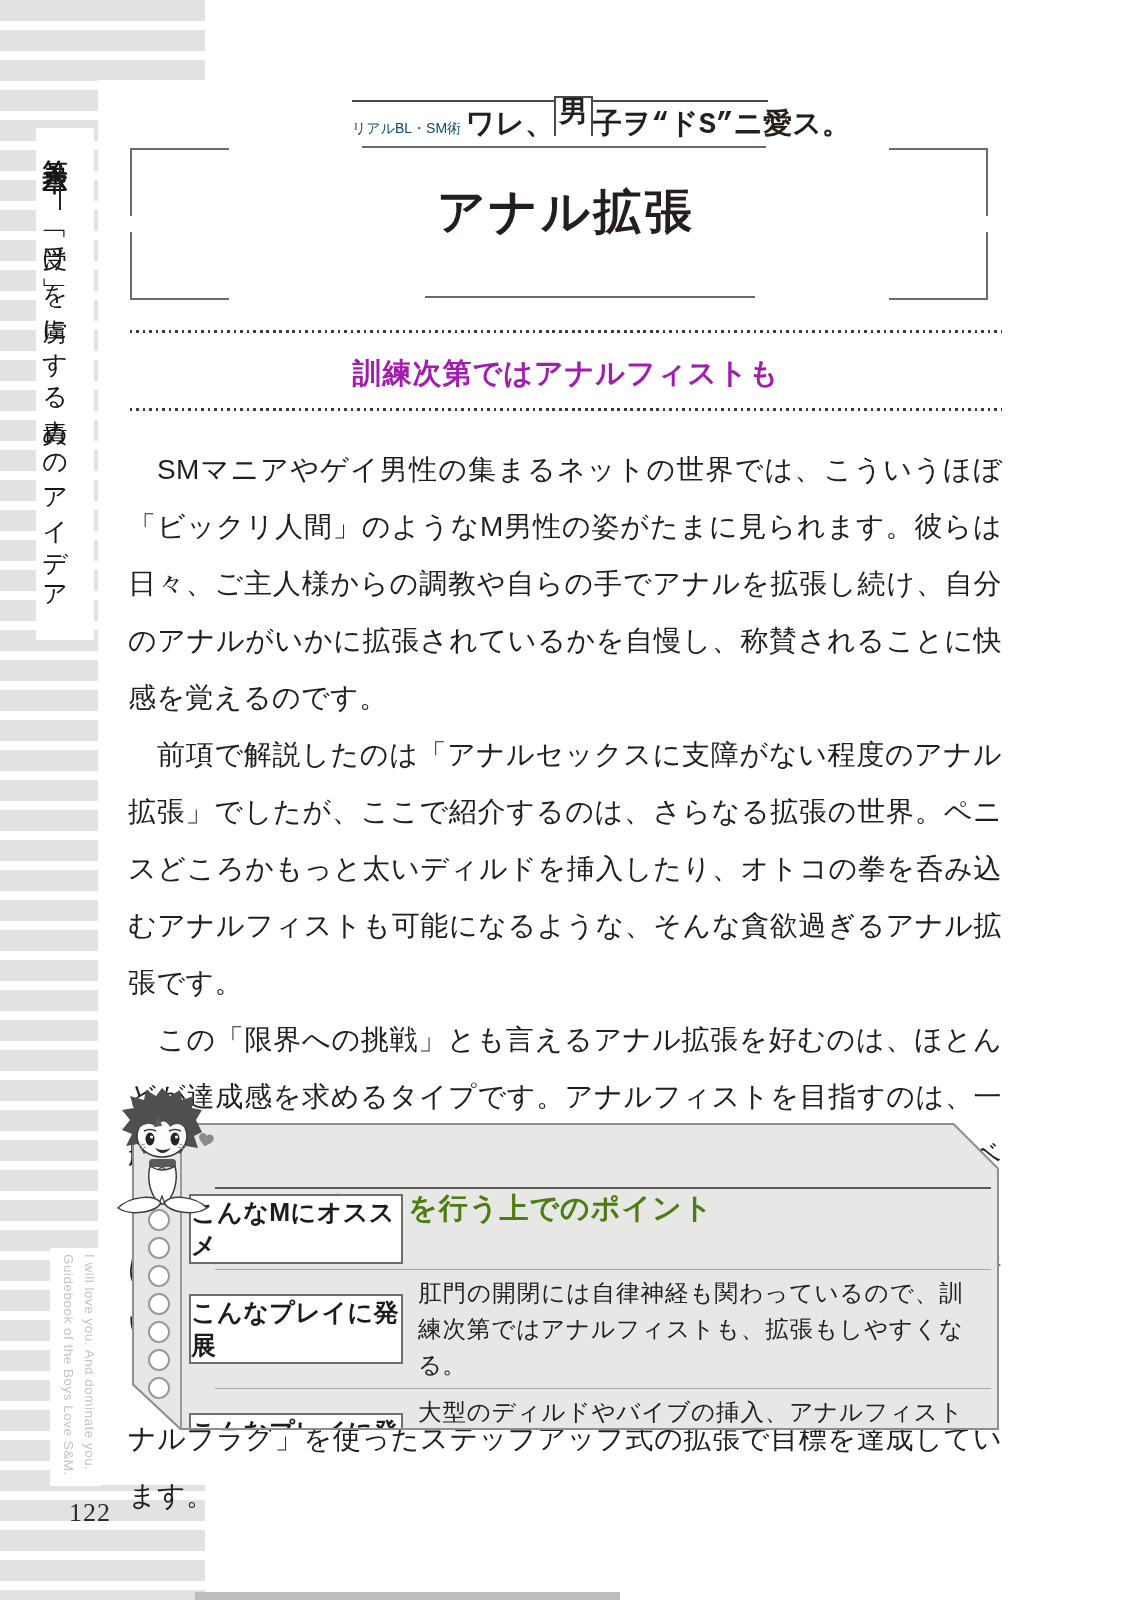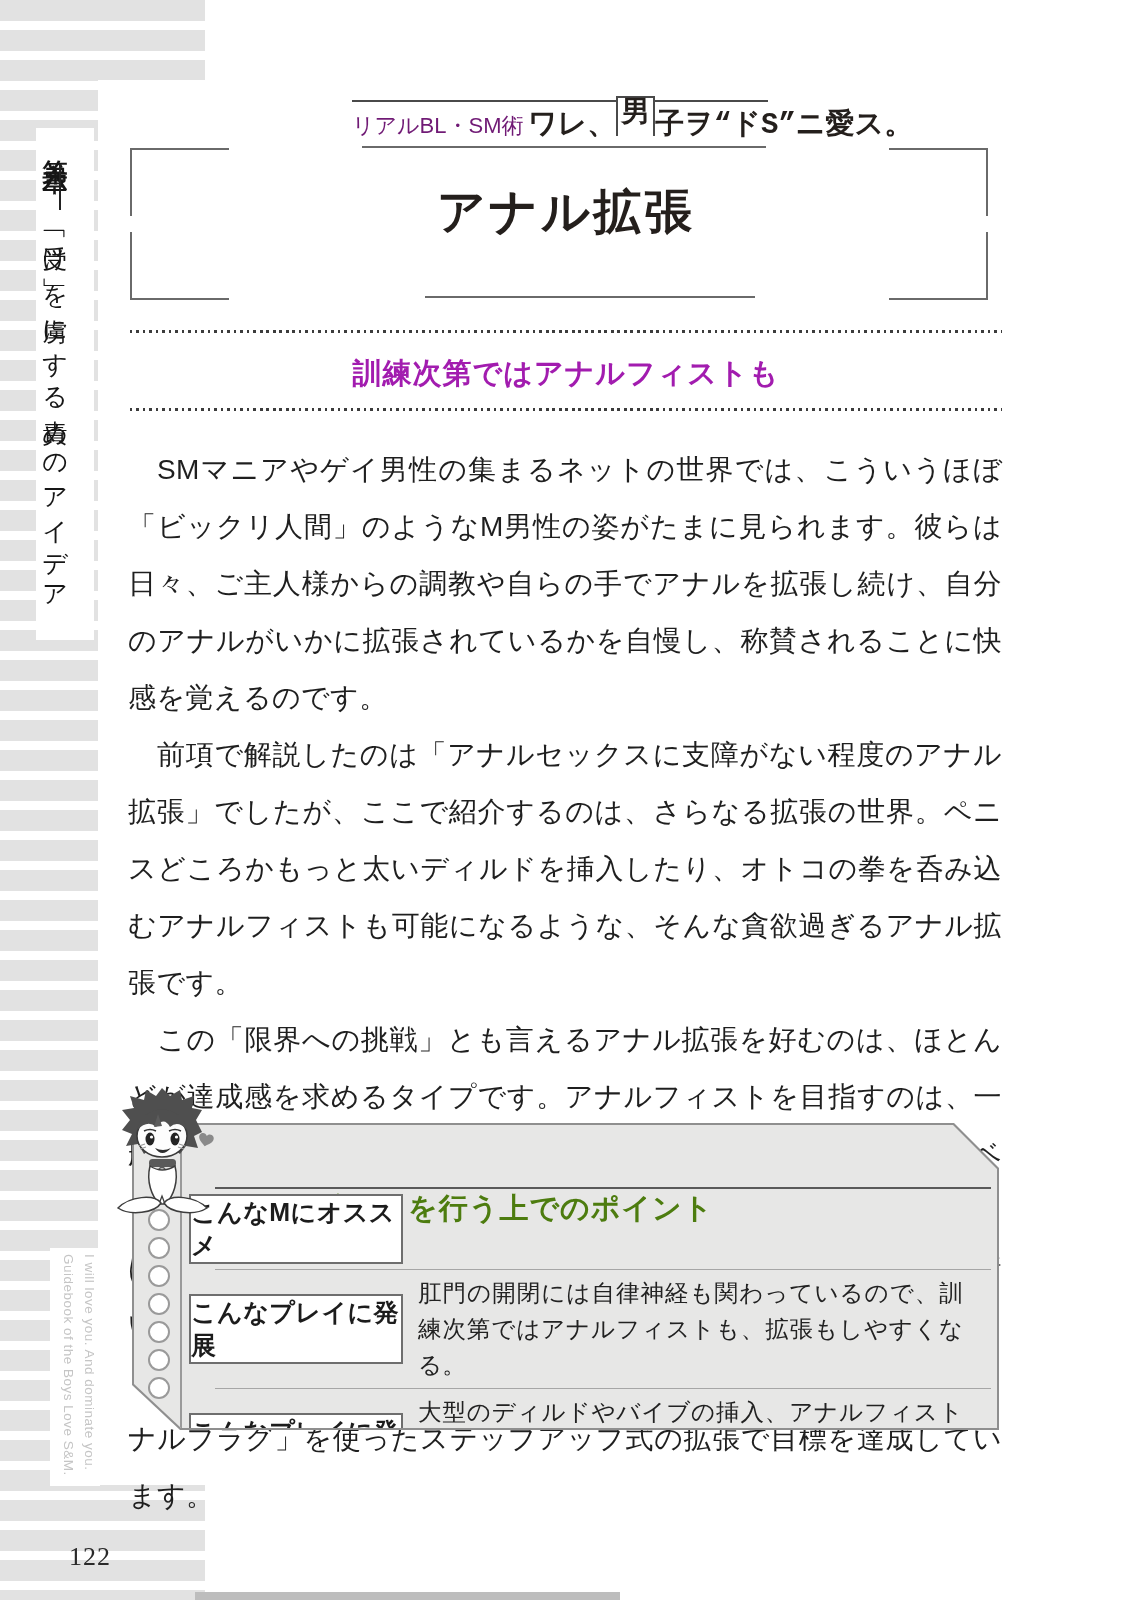--- a/index.html
+++ b/index.html
@@ -27,21 +27,21 @@
     writing-mode:vertical-rl;
     font-family:"Liberation Serif","DejaVu Serif",serif;
     font-size:25px;letter-spacing:4px;color:#161616;line-height:1.1;
   }
   .sidebar .chap{font-weight:600;}
   .vdiv{display:inline-block;width:2px;height:46px;background:#222;margin:12px 0;vertical-align:middle;}
 
   
   .logo-rule{left:352px;top:100px;width:416px;height:2px;background:#4a4a4a;z-index:2;}
   .logo-row{left:352px;top:104px;width:430px;z-index:3;white-space:nowrap;}
-  .logo-small{font-size:22px;color:#701a75;letter-spacing:0;}
+  .logo-small{font-size:14px;color:#0c4a6e;letter-spacing:0;}
   .logo-main{font-size:29px;font-weight:700;color:#241f1c;letter-spacing:0;font-family:Liberation Mono, monospace;}
   .man-box{
     display:inline-block;position:relative;top:-12px;
     border:2px solid #4a4a4a;border-bottom:none;background:#ffffff;
     padding:1px 3px 8px 3px;line-height:1;
   }
 
   
   .br{z-index:2;width:97px;height:66px;}
   .br-tl{left:130px;top:148px;border-top:2px solid #6a6a6a;border-left:2px solid #6a6a6a;}
@@ -101,21 +101,21 @@
 
   
   .eng-caption{
     left:54px;top:1254px;height:240px;width:46px;z-index:2;
     writing-mode:vertical-rl;
     font-size:13.5px;line-height:21px;color:#c5c5c5;letter-spacing:0.5px;
   }
   .page-number{
     left:52px;top:1498px;width:76px;text-align:center;z-index:2;
     font-family:"Liberation Serif","DejaVu Serif",serif;
-    font-size:26px;color:#2a2a2a;letter-spacing:1px;margin-top:44px;
+    font-size:26px;color:#2a2a2a;letter-spacing:1px;
   }
 </style>
 </head>
 <body>
 
 <div class="abs stripes-base"></div>
 <div class="abs stripes-cover"></div>
 <div class="abs sidebar-backing"></div>
 <div class="abs caption-backing"></div>
 <div class="abs bottom-edge-bar"></div>

